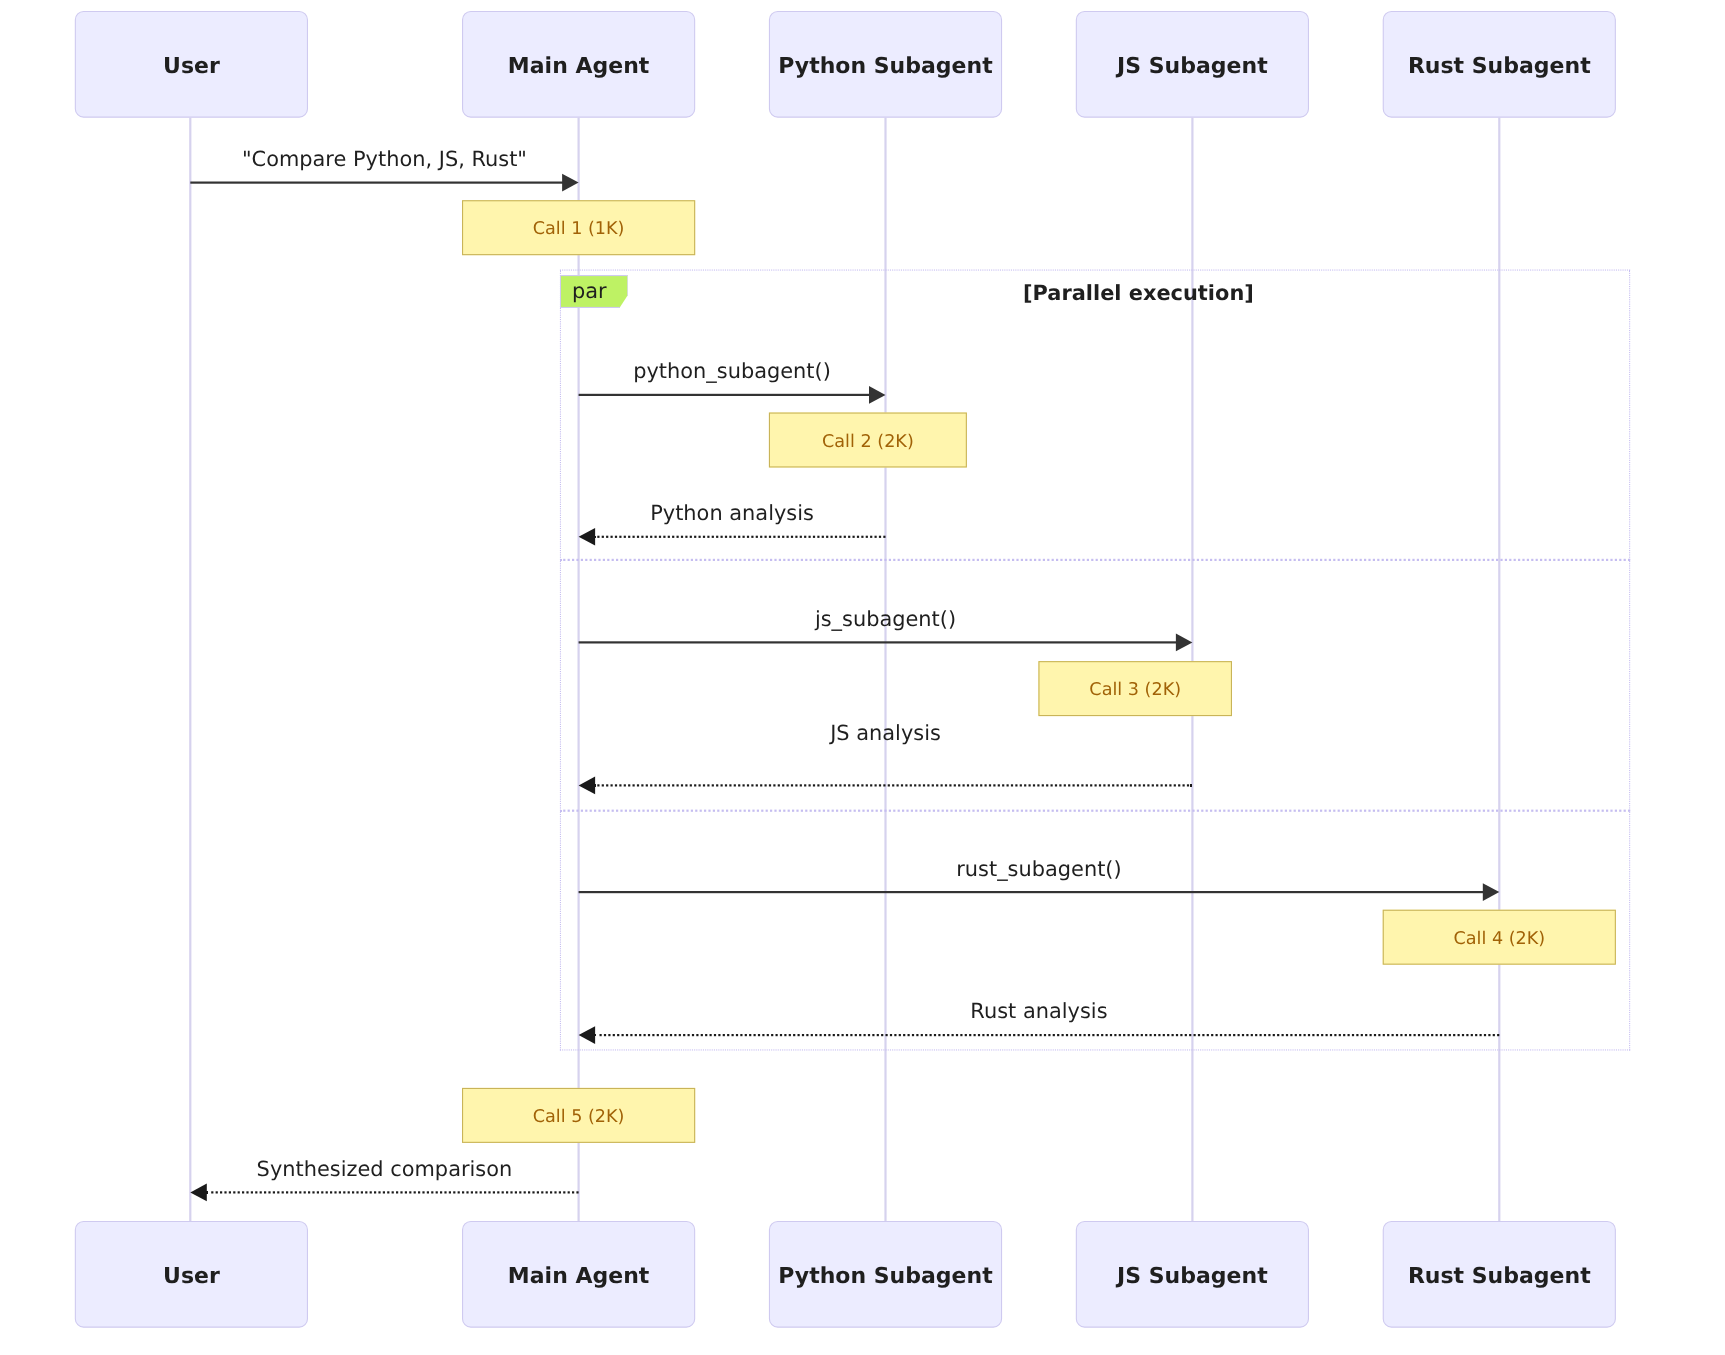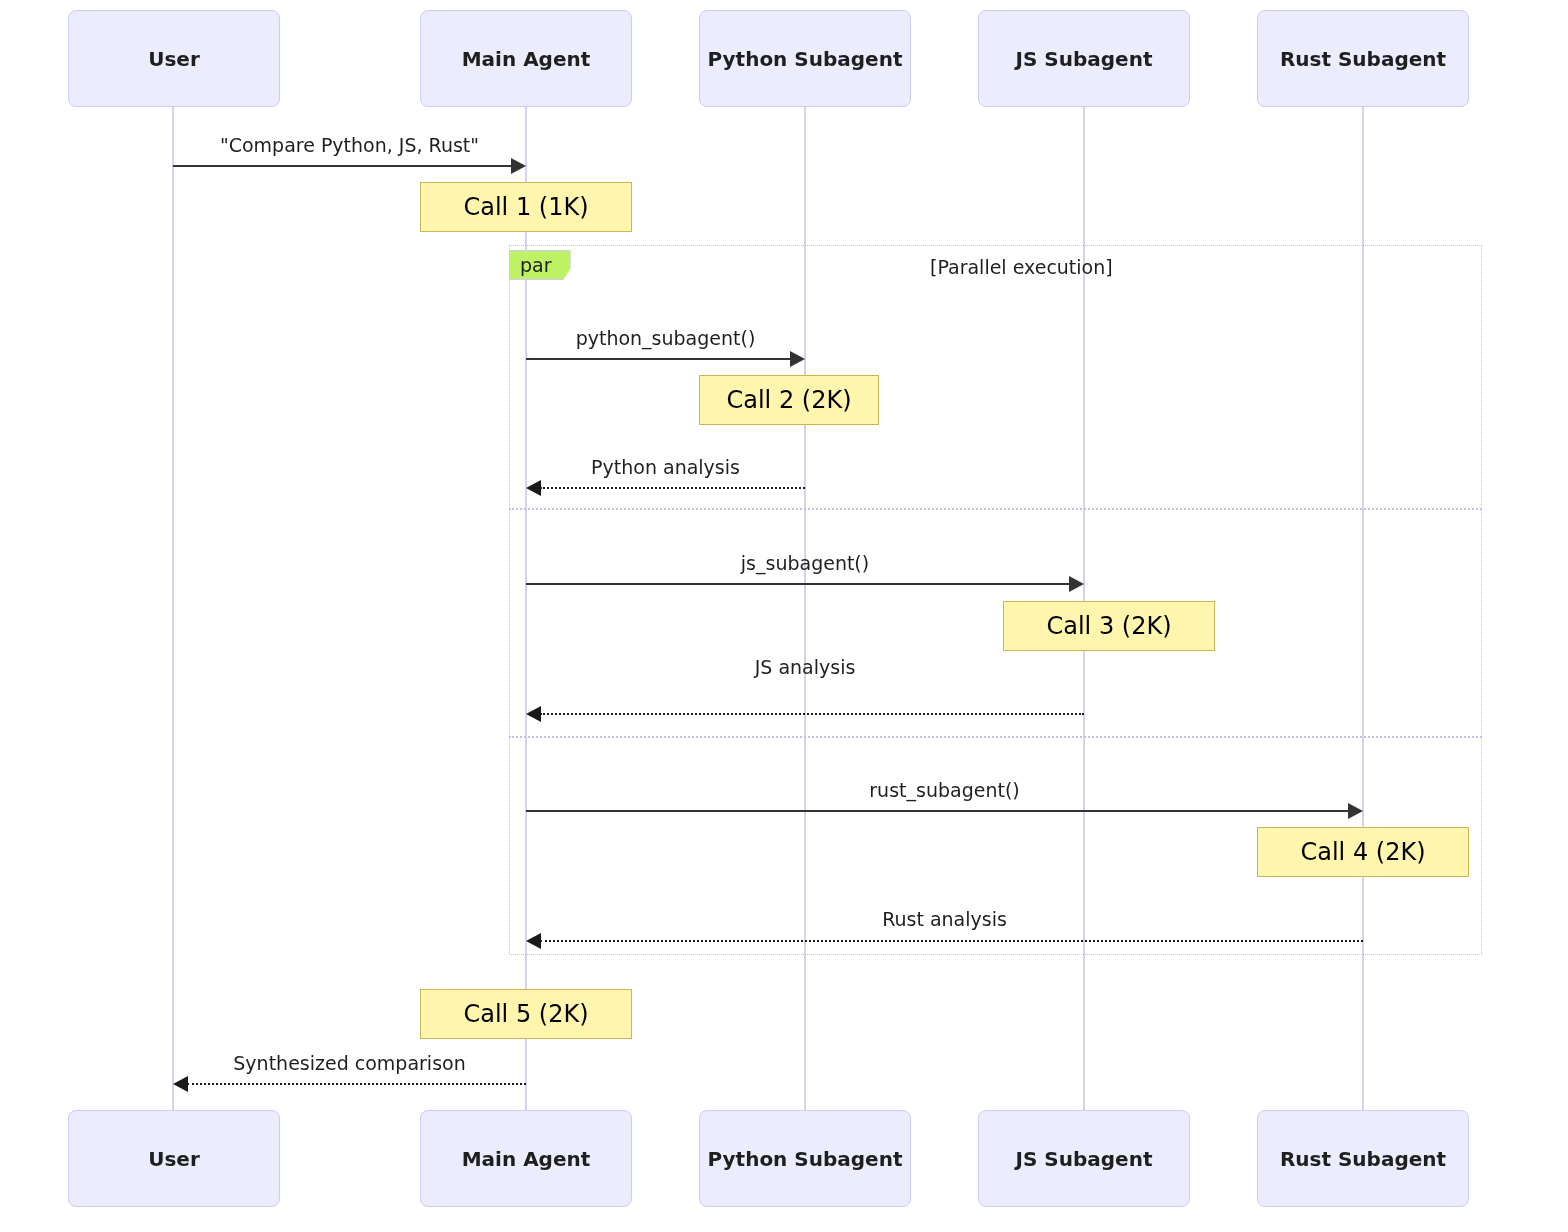--- a/index.html
+++ b/index.html
@@ -52,20 +52,21 @@
     padding:3px 18px 3px 10px;
     box-sizing:border-box;
     
     clip-path:polygon(0 0, 100% 0, 100% 62%, 88% 100%, 0 100%);
   }
   .frag-title{
     position:absolute;
     font-size:19px;
     color:#1f1f1f;
     white-space:nowrap;
+    font-weight:bold;
   }
   .frag-divider{
     position:absolute;
     height:0;
     border-top:2px dotted #c5bdf0;
   }
 
   
   .msg-line{
     position:absolute;
@@ -100,22 +101,22 @@
 
   
   .note-box{
     position:absolute;
     background:#fff5ad;
     border:1.6px solid #c9b458;
     box-sizing:border-box;
     display:flex;align-items:center;justify-content:center;
   }
   .note-label{
-    font-size:24px;
-    color:#000000;
+    font-size:16px;
+    color:#a16207;
     white-space:nowrap;
   }
 </style>
 </head>
 <body>
 
 <div id="canvas">
     <div class="lifeline" style="left: 172px; top: 107px; height: 1003px;"></div>
     <div class="lifeline" style="left: 525px; top: 107px; height: 1003px;"></div>
     <div class="lifeline" style="left: 804px; top: 107px; height: 1003px;"></div>
@@ -149,21 +150,21 @@
     <div class="msg-label" style="left: 944.5px; top: 908px;">Rust analysis</div>
     <div class="msg-line dashed" style="left: 187px; top: 1083px; width: 339px;"></div>
     <div class="arrow-head left" style="top: 1076px; left: 173px;"></div>
     <div class="msg-label" style="left: 349.5px; top: 1052px;">Synthesized comparison</div>
     <div class="note-box" style="left: 420px; top: 182px; width: 212px; height: 50px;">
       <div class="note-label">Call 1 (1K)</div>
     </div>
     <div class="note-box" style="left: 699px; top: 375px; width: 180px; height: 50px;">
       <div class="note-label">Call 2 (2K)</div>
     </div>
-    <div class="note-box" style="left: 1003px; top: 601px; width: 212px; height: 50px;">
+    <div class="note-box" style="left: 944px; top: 601px; width: 176px; height: 50px;">
       <div class="note-label">Call 3 (2K)</div>
     </div>
     <div class="note-box" style="left: 1257px; top: 827px; width: 212px; height: 50px;">
       <div class="note-label">Call 4 (2K)</div>
     </div>
     <div class="note-box" style="left: 420px; top: 971px; width: 212px; height: 50px; margin-top: 18px;">
       <div class="note-label">Call 5 (2K)</div>
     </div>
     <div class="actor-box" style="left: 68px; top: 10px; width: 212px; height: 97px;">
       <span class="actor-label">User</span>

